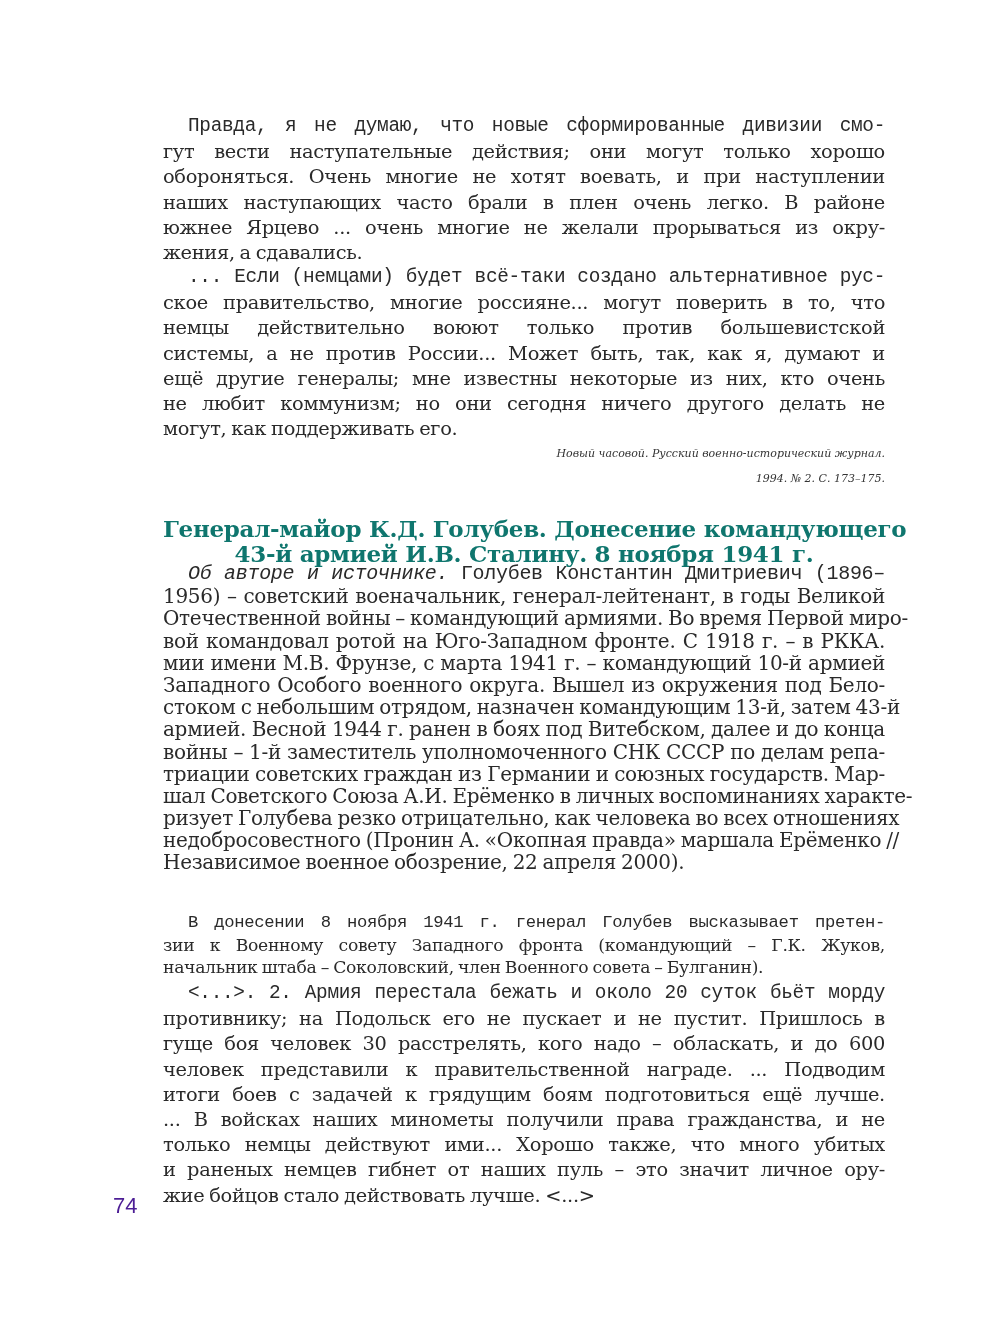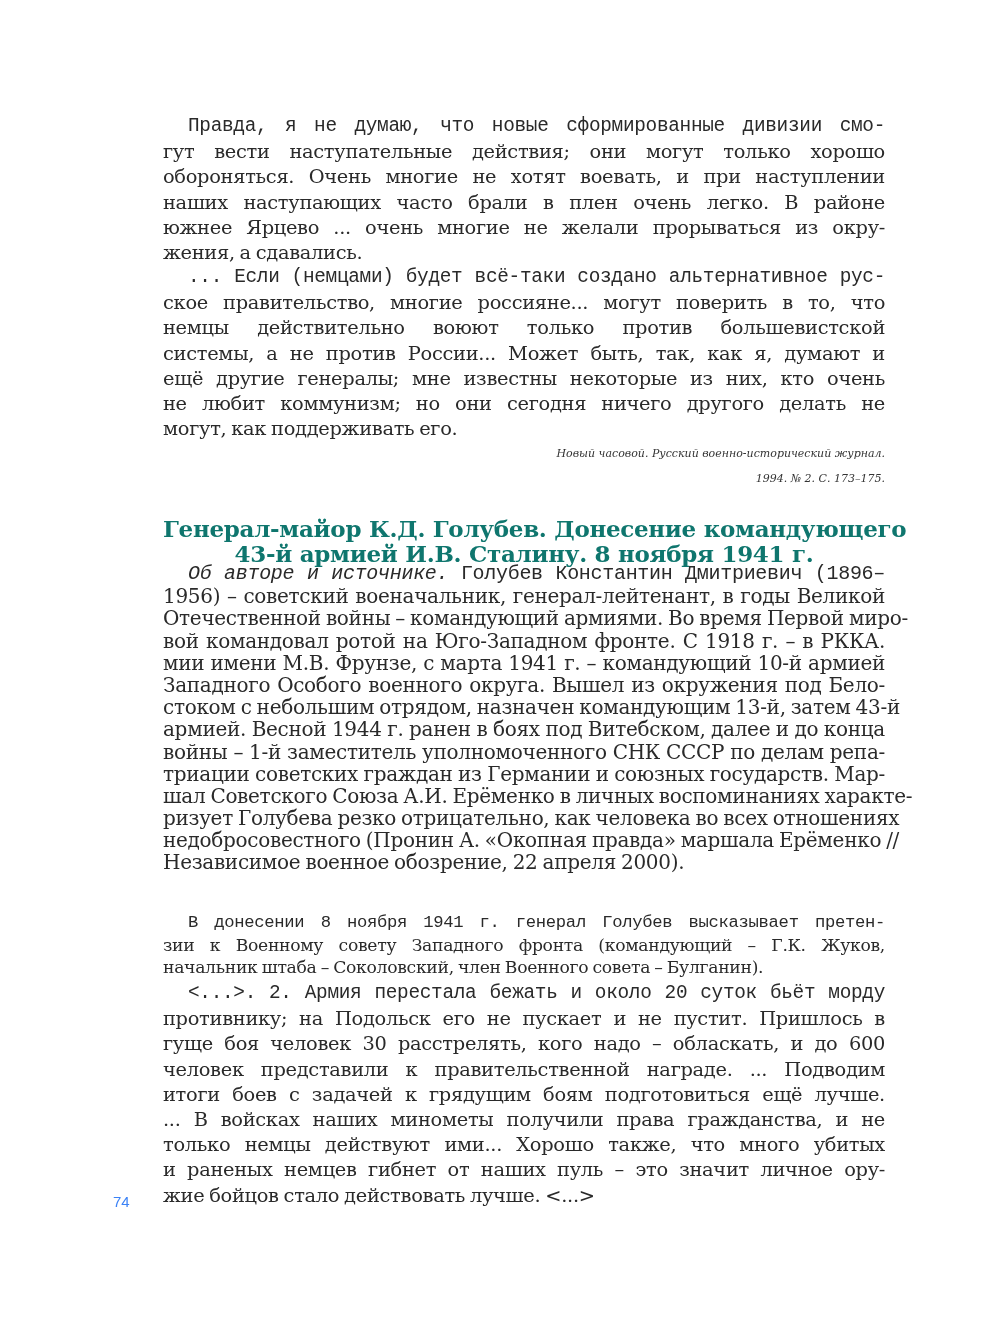--- a/index.html
+++ b/index.html
@@ -33,21 +33,21 @@
     #b3 { top: 563px; }
     #b3 .line { font-size: 20px; height: 22.2px; line-height: 22.2px; }
     #b3 .em { font-style: italic; }
 
     #b4 { top: 912px; }
     #b4 .line { font-size: 17.2px; height: 22.2px; line-height: 22.2px; }
 
     #b5 { top: 949px; margin-top: 32px; }
     #b5 .line { font-size: 19.4px; height: 25.2px; line-height: 25.2px; }
 
-    .page-number { position: absolute; left: 113px; top: 1193px; font-family: "Liberation Sans", "DejaVu Sans", sans-serif; font-size: 15px; color: #3b82f6; }
+    .page-number { position: absolute; left: 113px; top: 1193px; font-family: "Liberation Sans", "DejaVu Sans", sans-serif; font-size: 22px; color: #4c1d95; }
   </style>
 </head>
 <body>
 
 <div class="page">
 
   <div class="block" id="b1">
     <span class="line indent">Правда, я не думаю, что новые сформированные дивизии смо-</span>
     <span class="line">гут вести наступательные действия; они могут только хорошо</span>
     <span class="line">обороняться. Очень многие не хотят воевать, и при наступлении</span>

